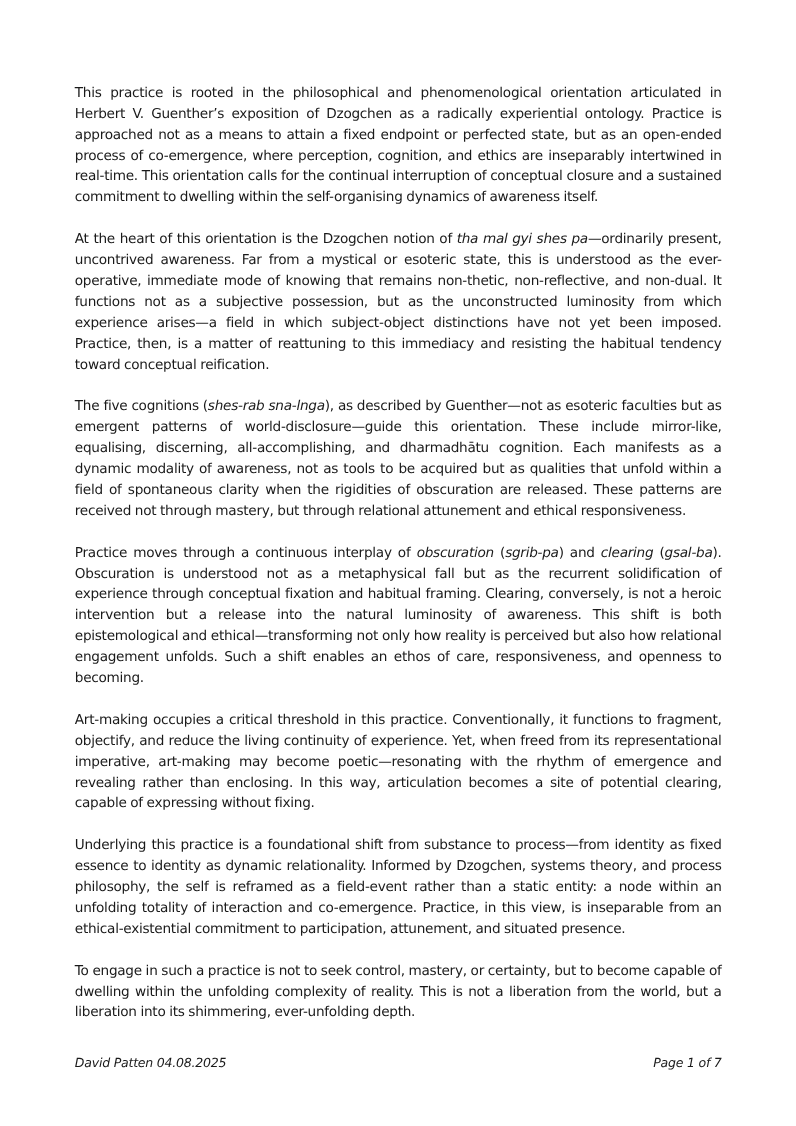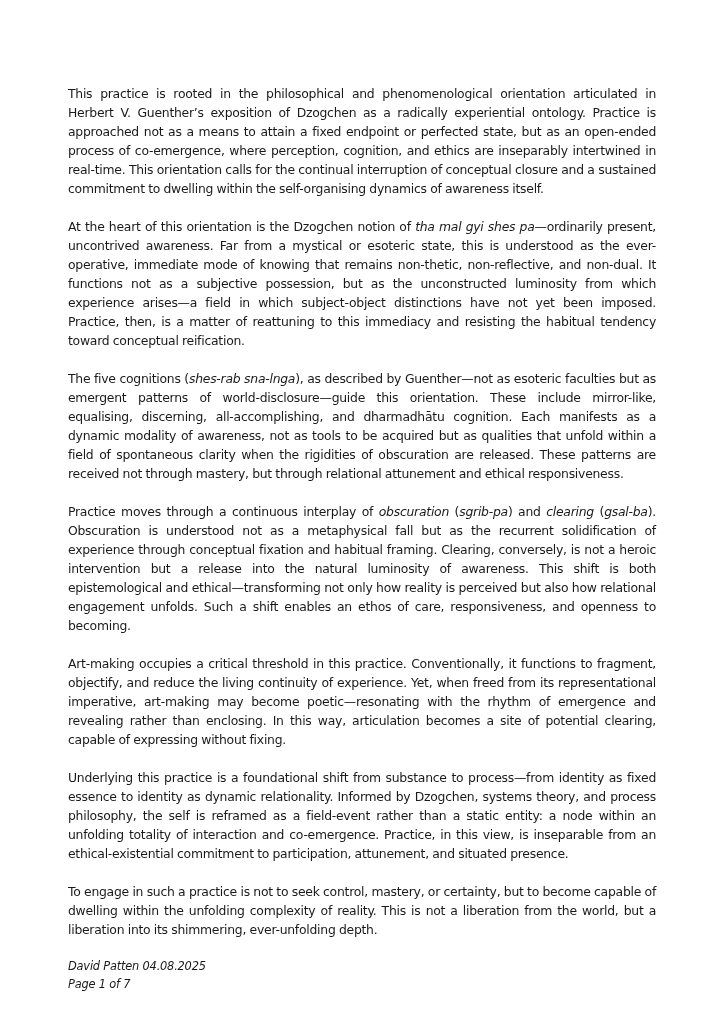--- a/index.html
+++ b/index.html
@@ -25,39 +25,38 @@
       font-weight: bold;
       font-size: 12.4px;
       line-height: 19px;
       margin: 0 0 19px 0;
       letter-spacing: -0.2px;
     }
     .para {
       font-size: 12.4px;
       line-height: 19px;
       text-align: justify;
-      margin: 16px 0 19px 0;
+      margin: 6px 0 19px 0;
       letter-spacing: -0.25px;
       word-spacing: -0.3px;
     }
     .para em {
       font-style: italic;
     }
     .footer {
       position: absolute;
       left: 68px;
       top: 957px;
       width: 588px;
       display: flex;
       justify-content: space-between;
       font-size: 11.4px;
       font-style: italic;
       line-height: 18px;
       letter-spacing: -0.2px;
-      flex-direction: column;
     }
   </style>
 </head>
 <body>
 
 <div class="page">
   <div id="paragraphs">
       <p class="para"><span>This practice is rooted in the philosophical and phenomenological orientation articulated in Herbert V. Guenther’s exposition of Dzogchen as a radically experiential ontology. Practice is approached not as a means to attain a fixed endpoint or perfected state, but as an open-ended process of co-emergence, where perception, cognition, and ethics are inseparably intertwined in real-time. This orientation calls for the continual interruption of conceptual closure and a sustained commitment to dwelling within the self-organising dynamics of awareness itself.</span></p>
       <p class="para"><span>At the heart of this orientation is the Dzogchen notion of </span><em>tha mal gyi shes pa</em><span>—ordinarily present, uncontrived awareness. Far from a mystical or esoteric state, this is understood as the ever-operative, immediate mode of knowing that remains non-thetic, non-reflective, and non-dual. It functions not as a subjective possession, but as the unconstructed luminosity from which experience arises—a field in which subject-object distinctions have not yet been imposed. Practice, then, is a matter of reattuning to this immediacy and resisting the habitual tendency toward conceptual reification.</span></p>
       <p class="para"><span>The five cognitions (</span><em>shes-rab sna-lnga</em><span>), as described by Guenther—not as esoteric faculties but as emergent patterns of world-disclosure—guide this orientation. These include mirror-like, equalising, discerning, all-accomplishing, and dharmadhātu cognition. Each manifests as a dynamic modality of awareness, not as tools to be acquired but as qualities that unfold within a field of spontaneous clarity when the rigidities of obscuration are released. These patterns are received not through mastery, but through relational attunement and ethical responsiveness.</span></p>

